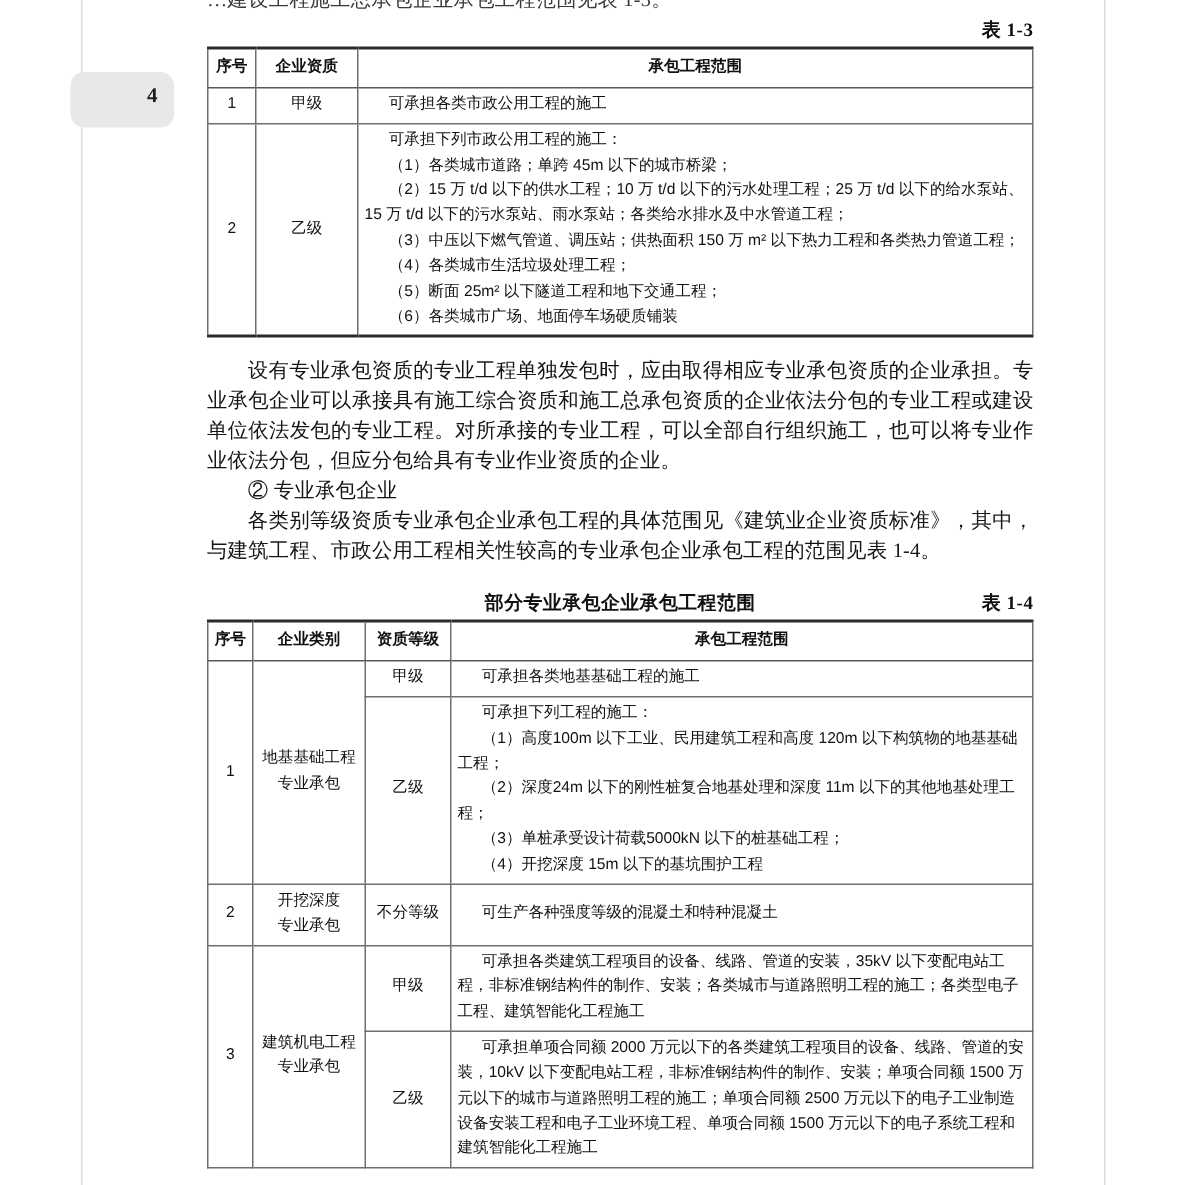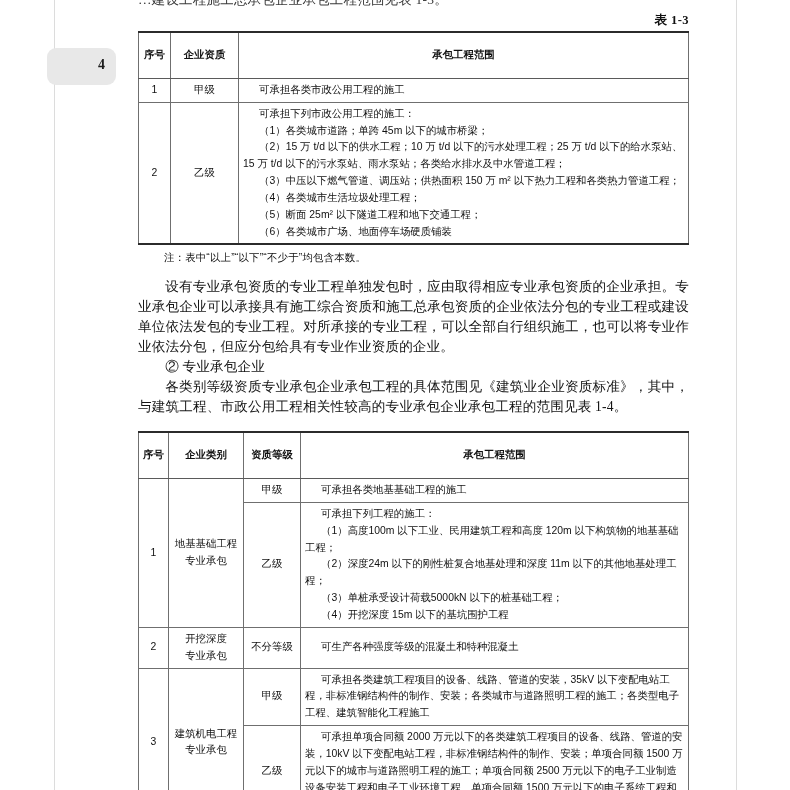--- a/index.html
+++ b/index.html
@@ -123,21 +123,21 @@
     border: 1px solid #6f6f6f;
     padding: 3px 4px;
     vertical-align: middle;
     font-weight: normal;
     line-height: 1.62;
   }
   table.doctable thead td {
     text-align: center;
     border-top: 2px solid #2b2b2b;
     border-bottom: 1px solid #5a5a5a;
-    padding: 14px 2px;
+    padding: 4px 2px;
     font-weight: bold;
   }
   table.doctable tbody tr:last-child td { border-bottom: 2px solid #2b2b2b; margin-top: 32px; }
   table.doctable.open-bottom tbody tr:last-child td { border-bottom: 1px solid #6f6f6f; }
 
   td.c-center { text-align: center; }
   td.c-body   { text-align: left; padding-left: 8px; padding-right: 6px; }
 
   .cellblock { margin: 0; }
   .cellblock .ln { display: block; text-indent: 0; }
@@ -224,30 +224,33 @@
                 <span class="ln flow">（3）中压以下燃气管道、调压站；供热面积 150 万 m² 以下热力工程和各类热力管道工程；</span>
                 <span class="ln flow">（4）各类城市生活垃圾处理工程；</span>
                 <span class="ln flow">（5）断面 25m² 以下隧道工程和地下交通工程；</span>
                 <span class="ln flow">（6）各类城市广场、地面停车场硬质铺装</span>
               </div>
             </td>
           </tr>
         </tbody>
       </table>
 
-      <div class="note">注：表中“以上”“以下”“不少于”均包含本数。</div>
 
       <div class="spacer-12"></div>
 
       <p class="para ind">设有专业承包资质的专业工程单独发包时，应由取得相应专业承包资质的企业承担。专业承包企业可以承接具有施工综合资质和施工总承包资质的企业依法分包的专业工程或建设单位依法发包的专业工程。对所承接的专业工程，可以全部自行组织施工，也可以将专业作业依法分包，但应分包给具有专业作业资质的企业。</p>
       <p class="para ind">② 专业承包企业</p>
       <p class="para ind">各类别等级资质专业承包企业承包工程的具体范围见《建筑业企业资质标准》，其中，与建筑工程、市政公用工程相关性较高的专业承包企业承包工程的范围见表 1-4。</p>
 
       <div class="spacer-14"></div>
 
+      <div class="tbl-caption">
+        <span class="title">部分专业承包企业承包工程范围</span>
+        <span class="no">表 1-4</span>
+      </div>
 
       <table class="doctable open-bottom">
         <colgroup>
             <col style="width:30px">
             <col style="width:75px">
             <col style="width:57px">
             <col>
           </colgroup>
         <thead>
           <tr>

